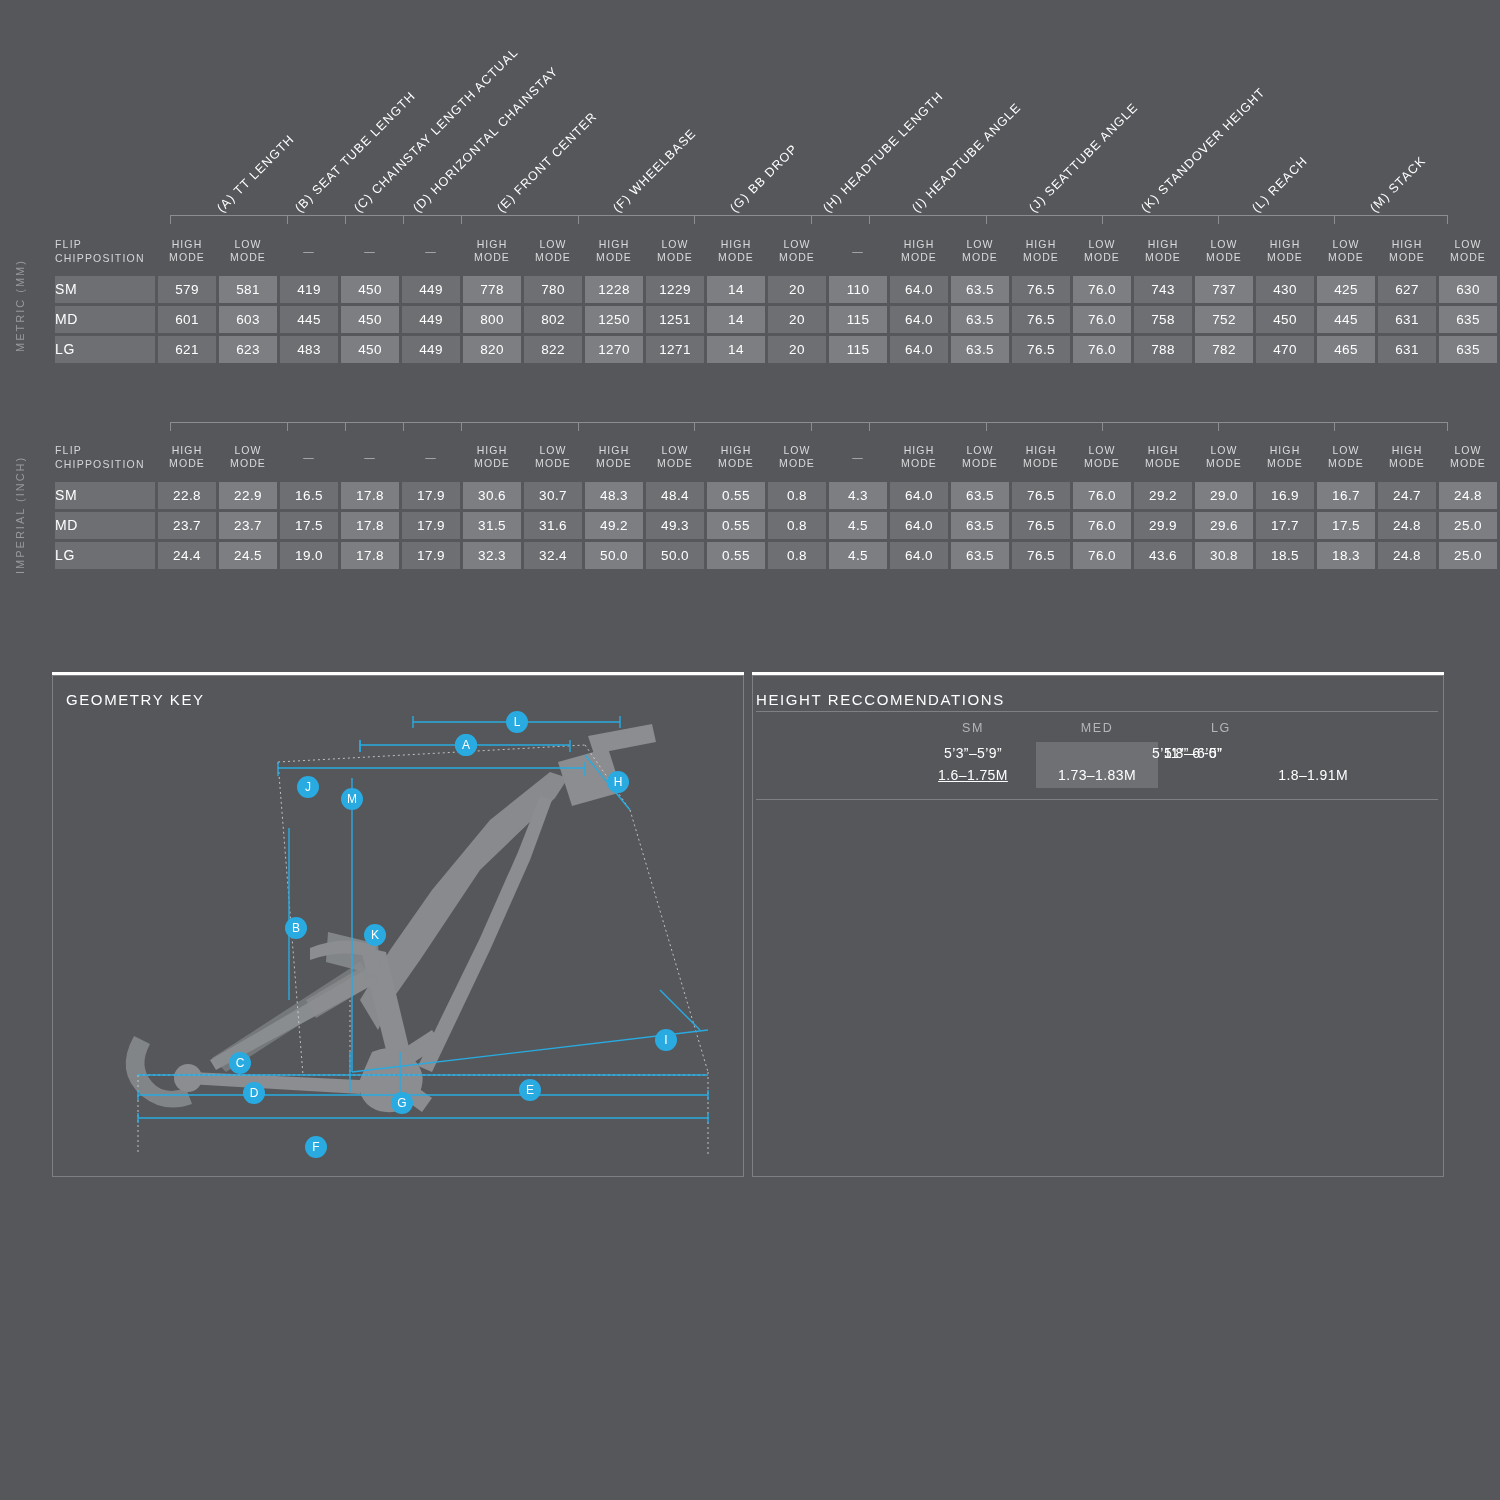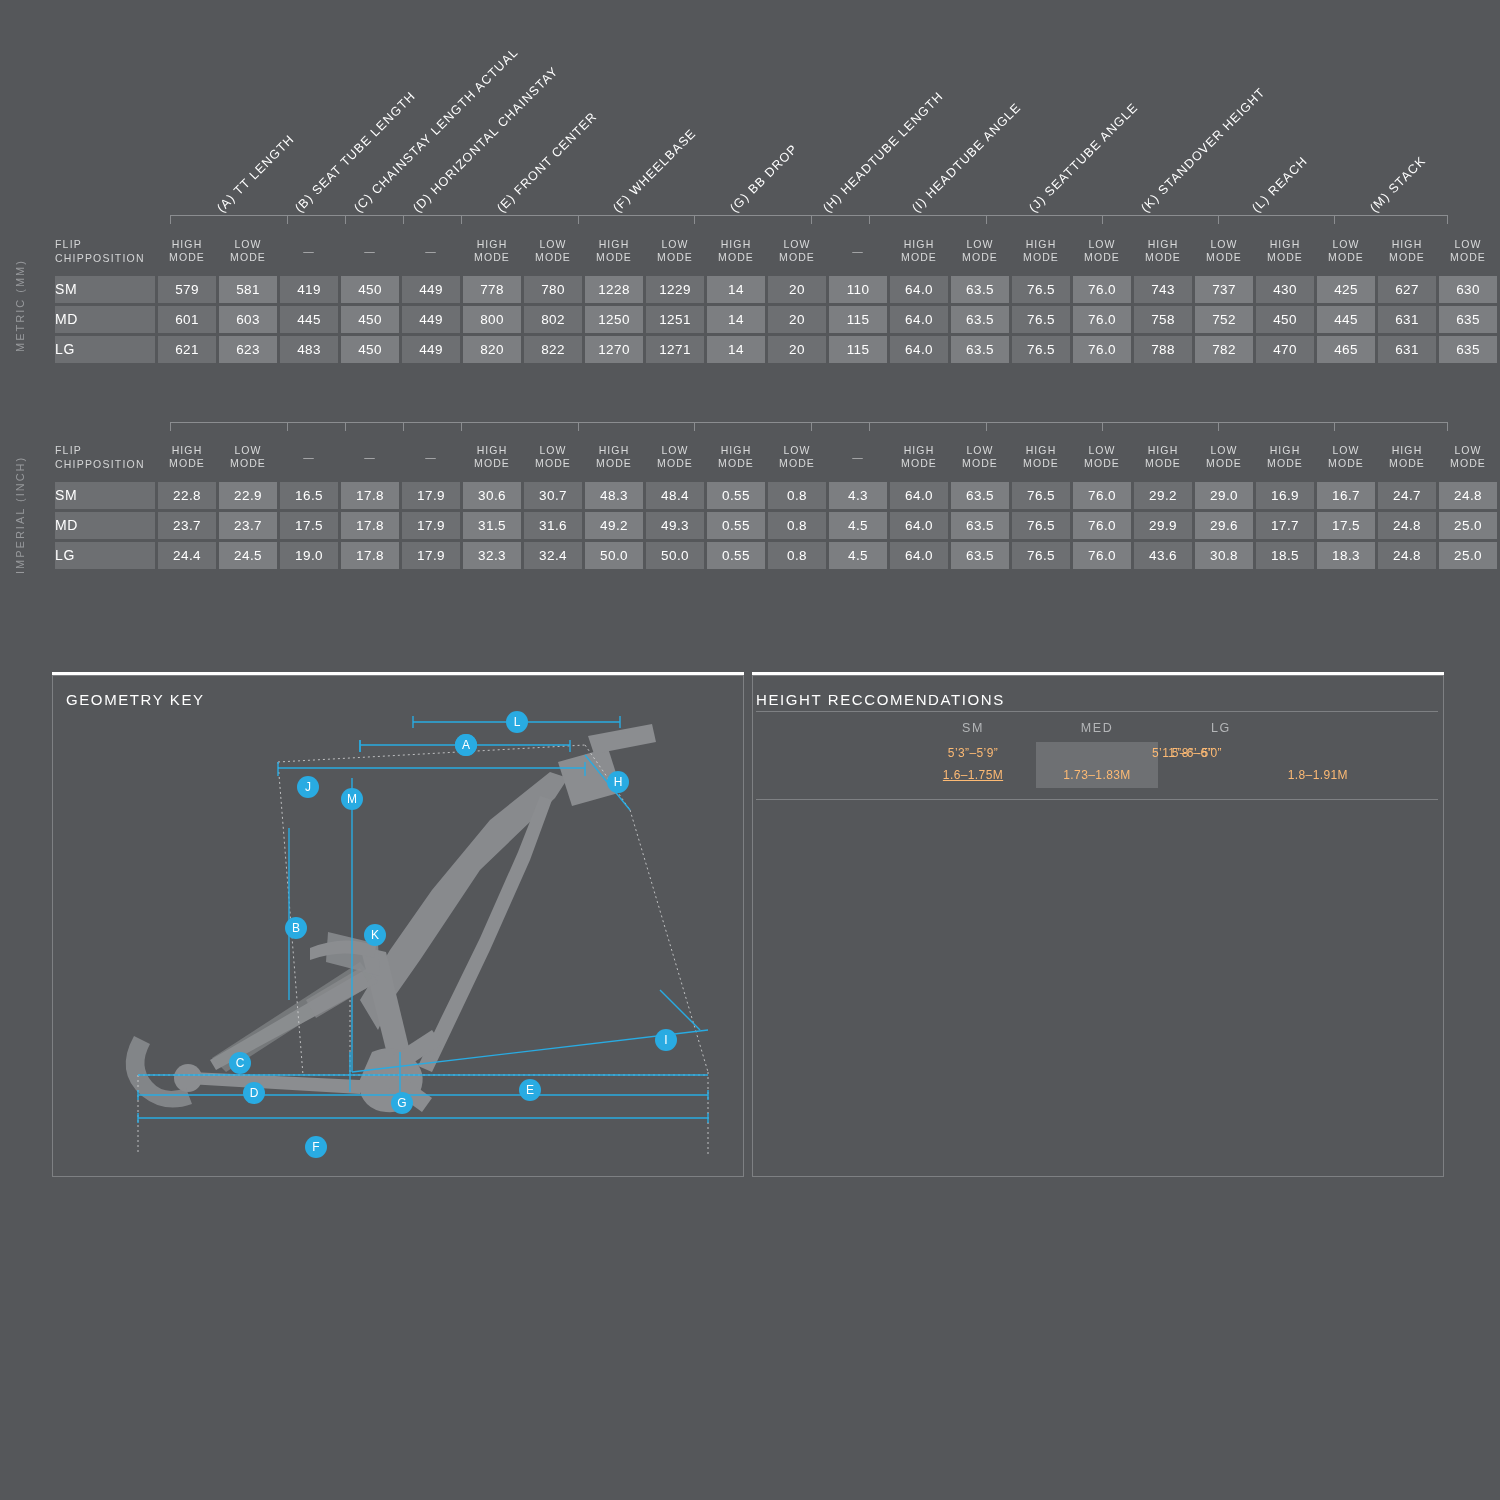--- a/index.html
+++ b/index.html
@@ -73,21 +73,21 @@
   .tick{position:absolute;width:1px;height:9px;background:#8b8d90;}
 
   
   .panel-top-line{position:absolute;height:3px;background:#ffffff;}
   .panel{position:absolute;border:1px solid #7e8083;}
   .panel-title{
     position:absolute;font-size:15px;letter-spacing:1.6px;color:#ffffff;font-weight:400;
   }
 
   .hr-hdr{position:absolute;font-size:12.5px;letter-spacing:1.6px;color:#b4b6b8;text-align:center;}
-  .hr-val{position:absolute;font-size:12px;letter-spacing:.4px;color:#fdba74;text-align:center;line-height:22px;}
+  .hr-val{position:absolute;font-size:14px;letter-spacing:.4px;color:#ffffff;text-align:center;line-height:22px;}
   .hr-sel{position:absolute;background:#6e7073;}
   .hr-rule{position:absolute;height:1px;background:#7e8083;}
   .hr-note{position:absolute;font-size:12.5px;letter-spacing:1.1px;color:#ffffff;line-height:21px;}
 
   .geo-svg{position:absolute;}
   .cal{fill:#29abe2;}
   .calt{fill:#ffffff;font-size:12px;font-family:"Liberation Sans",sans-serif;text-anchor:middle;}
 </style>
 </head>
 <body>

